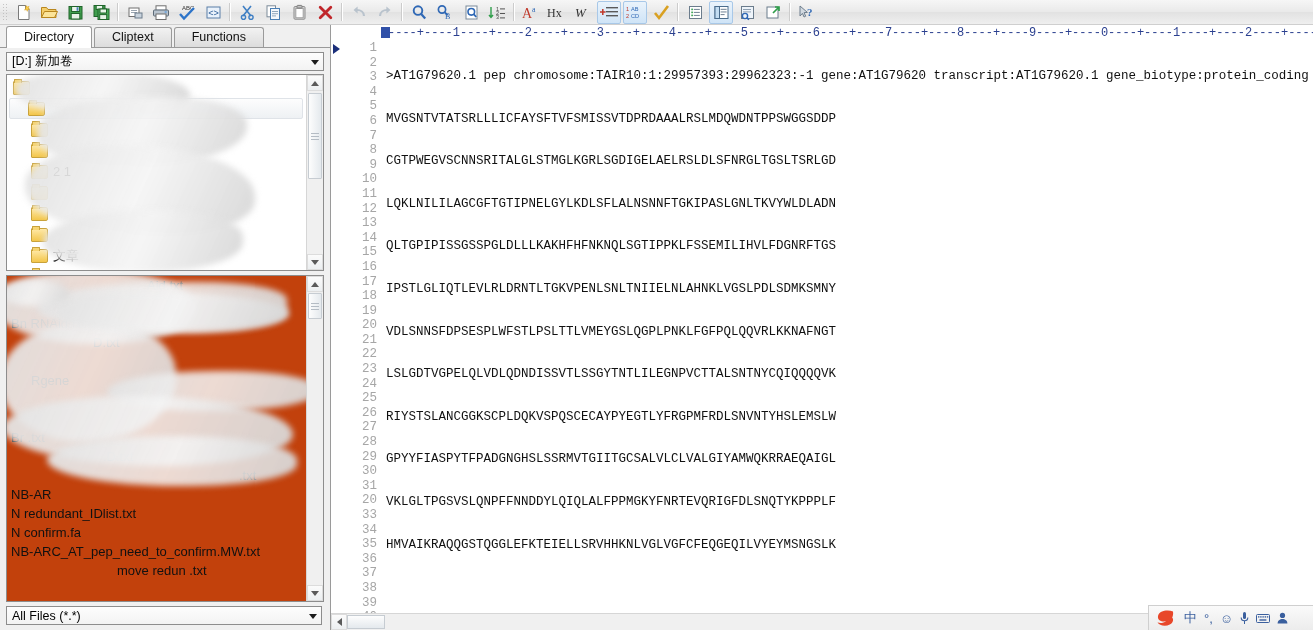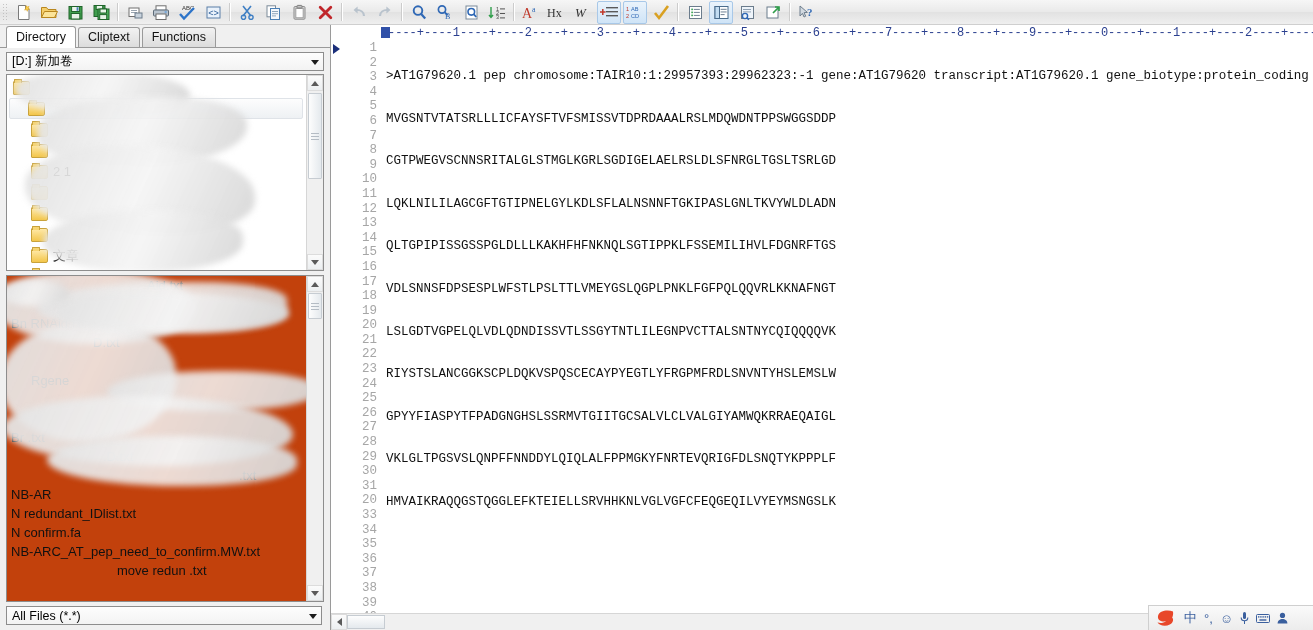--- a/index.html
+++ b/index.html
@@ -43,21 +43,21 @@
     display:flex;flex-direction:column;
     border-right:1px solid #9a9a9a;
     position:relative;
   }
   .tabstrip{
     height:22px;display:flex;align-items:flex-end;
     padding-left:6px;background:#f0f0f0;
     border-bottom:1px solid #9a9a9a;
   }
   .tab{
-    height:19px;line-height:19px;padding:0 9px;
+    height:19px;line-height:19px;padding:0 17px;
     font-size:12.5px;
     border:1px solid #9a9a9a;border-bottom:none;
     border-radius:3px 3px 0 0;margin-right:2px;
     background:linear-gradient(#f2f2f2,#dcdcdc);
     color:#111;
     text-align:center;
   }
   .tab.sel{background:#ffffff;height:21px;line-height:20px;
     position:relative;z-index:3;margin-bottom:-1px;}
 
@@ -593,20 +593,21 @@
           <div>40</div>
 
         </div>
 
         <div class="code">
           <div class="hdr">&gt;AT1G79620.1 pep chromosome:TAIR10:1:29957393:29962323:-1 gene:AT1G79620 transcript:AT1G79620.1 gene_biotype:protein_coding transcrip</div>
           <div>MVGSNTVTATSRLLLICFAYSFTVFSMISSVTDPRDAAALRSLMDQWDNTPPSWGGSDDP</div>
           <div>CGTPWEGVSCNNSRITALGLSTMGLKGRLSGDIGELAELRSLDLSFNRGLTGSLTSRLGD</div>
           <div>LQKLNILILAGCGFTGTIPNELGYLKDLSFLALNSNNFTGKIPASLGNLTKVYWLDLADN</div>
           <div>QLTGPIPISSGSSPGLDLLLKAKHFHFNKNQLSGTIPPKLFSSEMILIHVLFDGNRFTGS</div>
+          <div>IPSTLGLIQTLEVLRLDRNTLTGKVPENLSNLTNIIELNLAHNKLVGSLPDLSDMKSMNY</div>
           <div>VDLSNNSFDPSESPLWFSTLPSLTTLVMEYGSLQGPLPNKLFGFPQLQQVRLKKNAFNGT</div>
           <div>LSLGDTVGPELQLVDLQDNDISSVTLSSGYTNTLILEGNPVCTTALSNTNYCQIQQQQVK</div>
           <div>RIYSTSLANCGGKSCPLDQKVSPQSCECAYPYEGTLYFRGPMFRDLSNVNTYHSLEMSLW</div>
           <div>GPYYFIASPYTFPADGNGHSLSSRMVTGIITGCSALVLCLVALGIYAMWQKRRAEQAIGL</div>
           <div>VKLGLTPGSVSLQNPFFNNDDYLQIQLALFPPMGKYFNRTEVQRIGFDLSNQTYKPPPLF</div>
           <div>HMVAIKRAQQGSTQGGLEFKTEIELLSRVHHKNLVGLVGFCFEQGEQILVYEYMSNGSLK</div>
           
           
           
           

